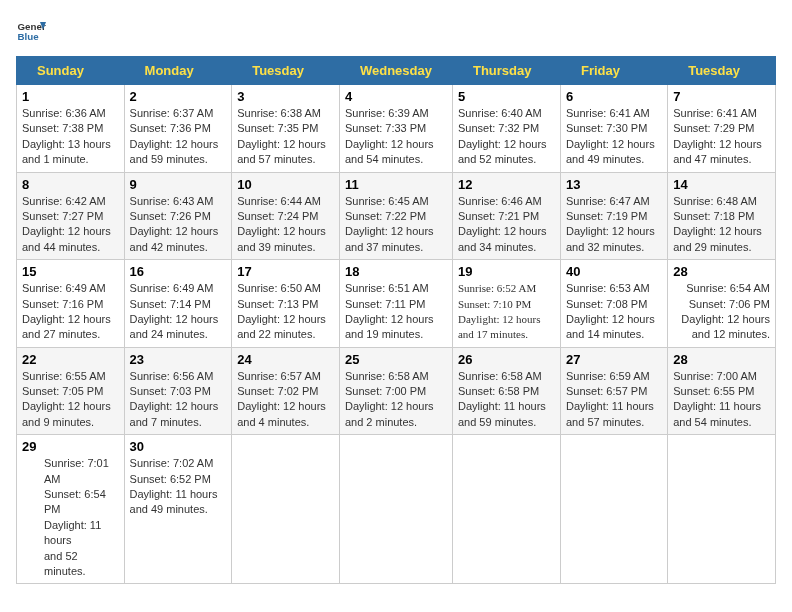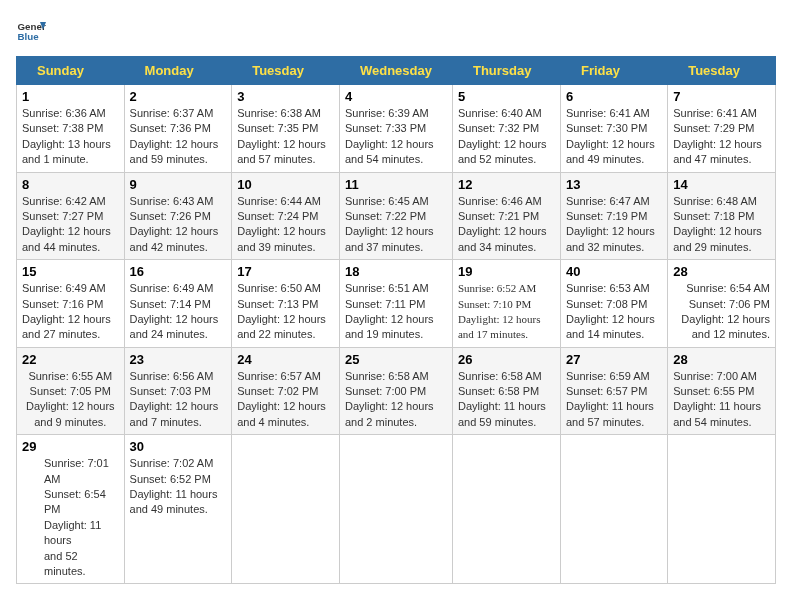--- a/index.html
+++ b/index.html
@@ -257,21 +257,21 @@
           <span class="day-num">28</span>
           <div class="day-info" style="white-space: pre-line; text-align: right;">Sunrise: 6:54 AM
 Sunset: 7:06 PM
 Daylight: 12 hours
 and 12 minutes.</div>
         </td>
       </tr>
       <tr>
         <td>
           <span class="day-num">22</span>
-          <div class="day-info" style="white-space: pre-line; text-align: center;">Sunrise: 6:55 AM
+          <div class="day-info" style="white-space: pre-line;">Sunrise: 6:55 AM
 Sunset: 7:05 PM
 Daylight: 12 hours
 and 9 minutes.</div>
         </td>
         <td>
           <span class="day-num">23</span>
           <div class="day-info" style="white-space: pre-line;">Sunrise: 6:56 AM
 Sunset: 7:03 PM
 Daylight: 12 hours
 and 7 minutes.</div>

